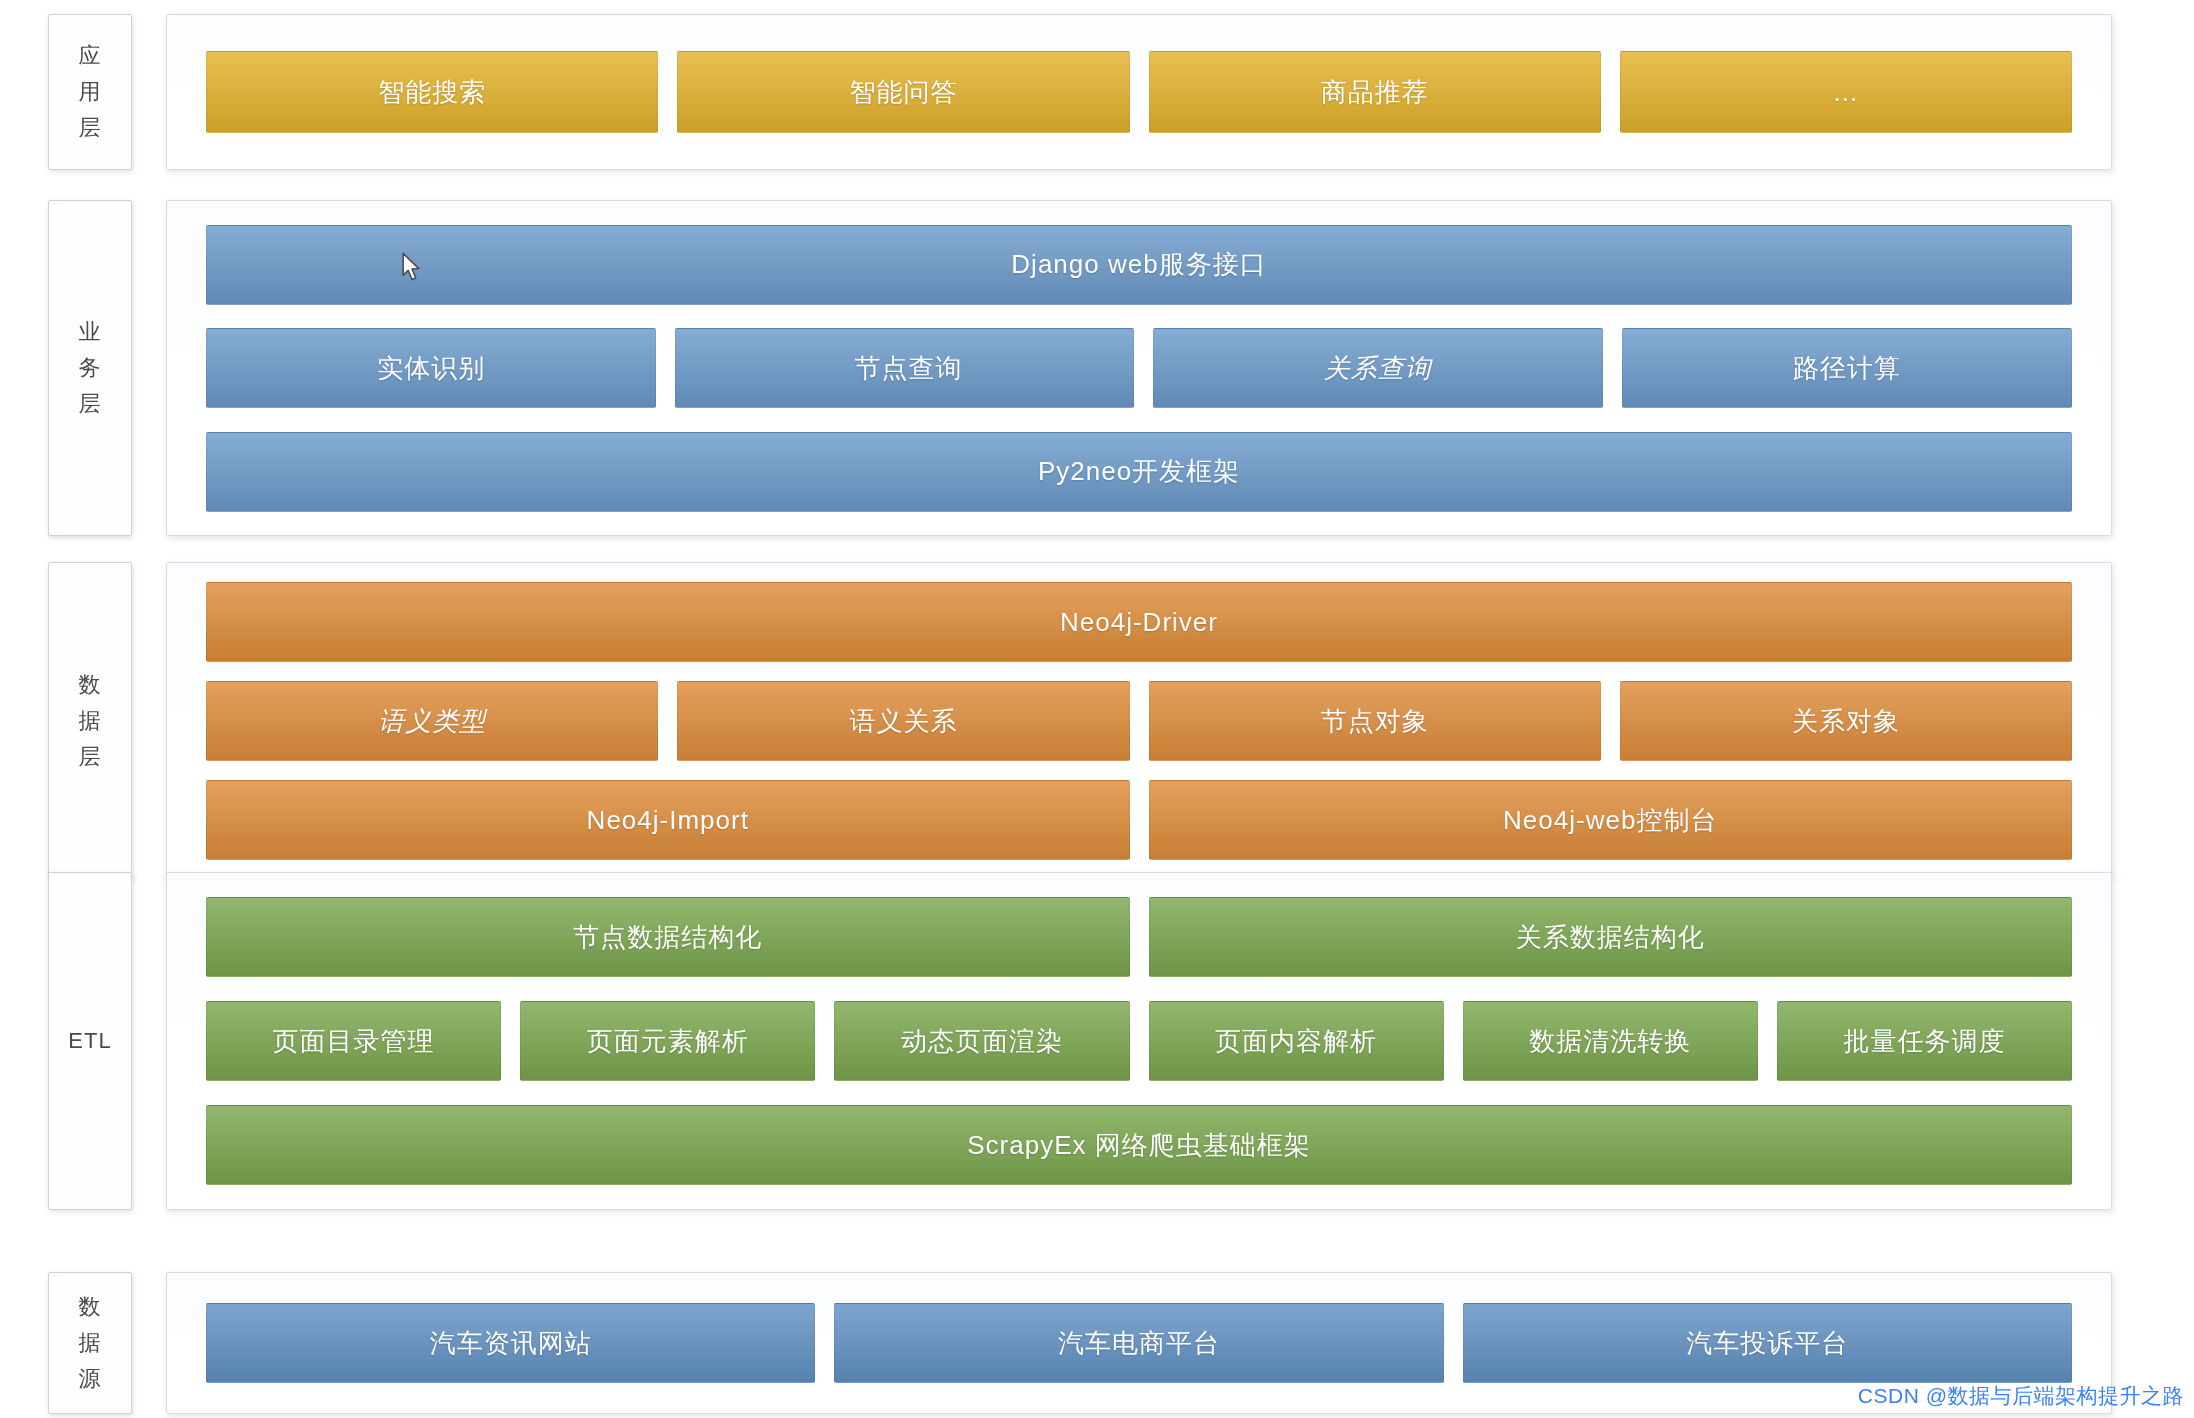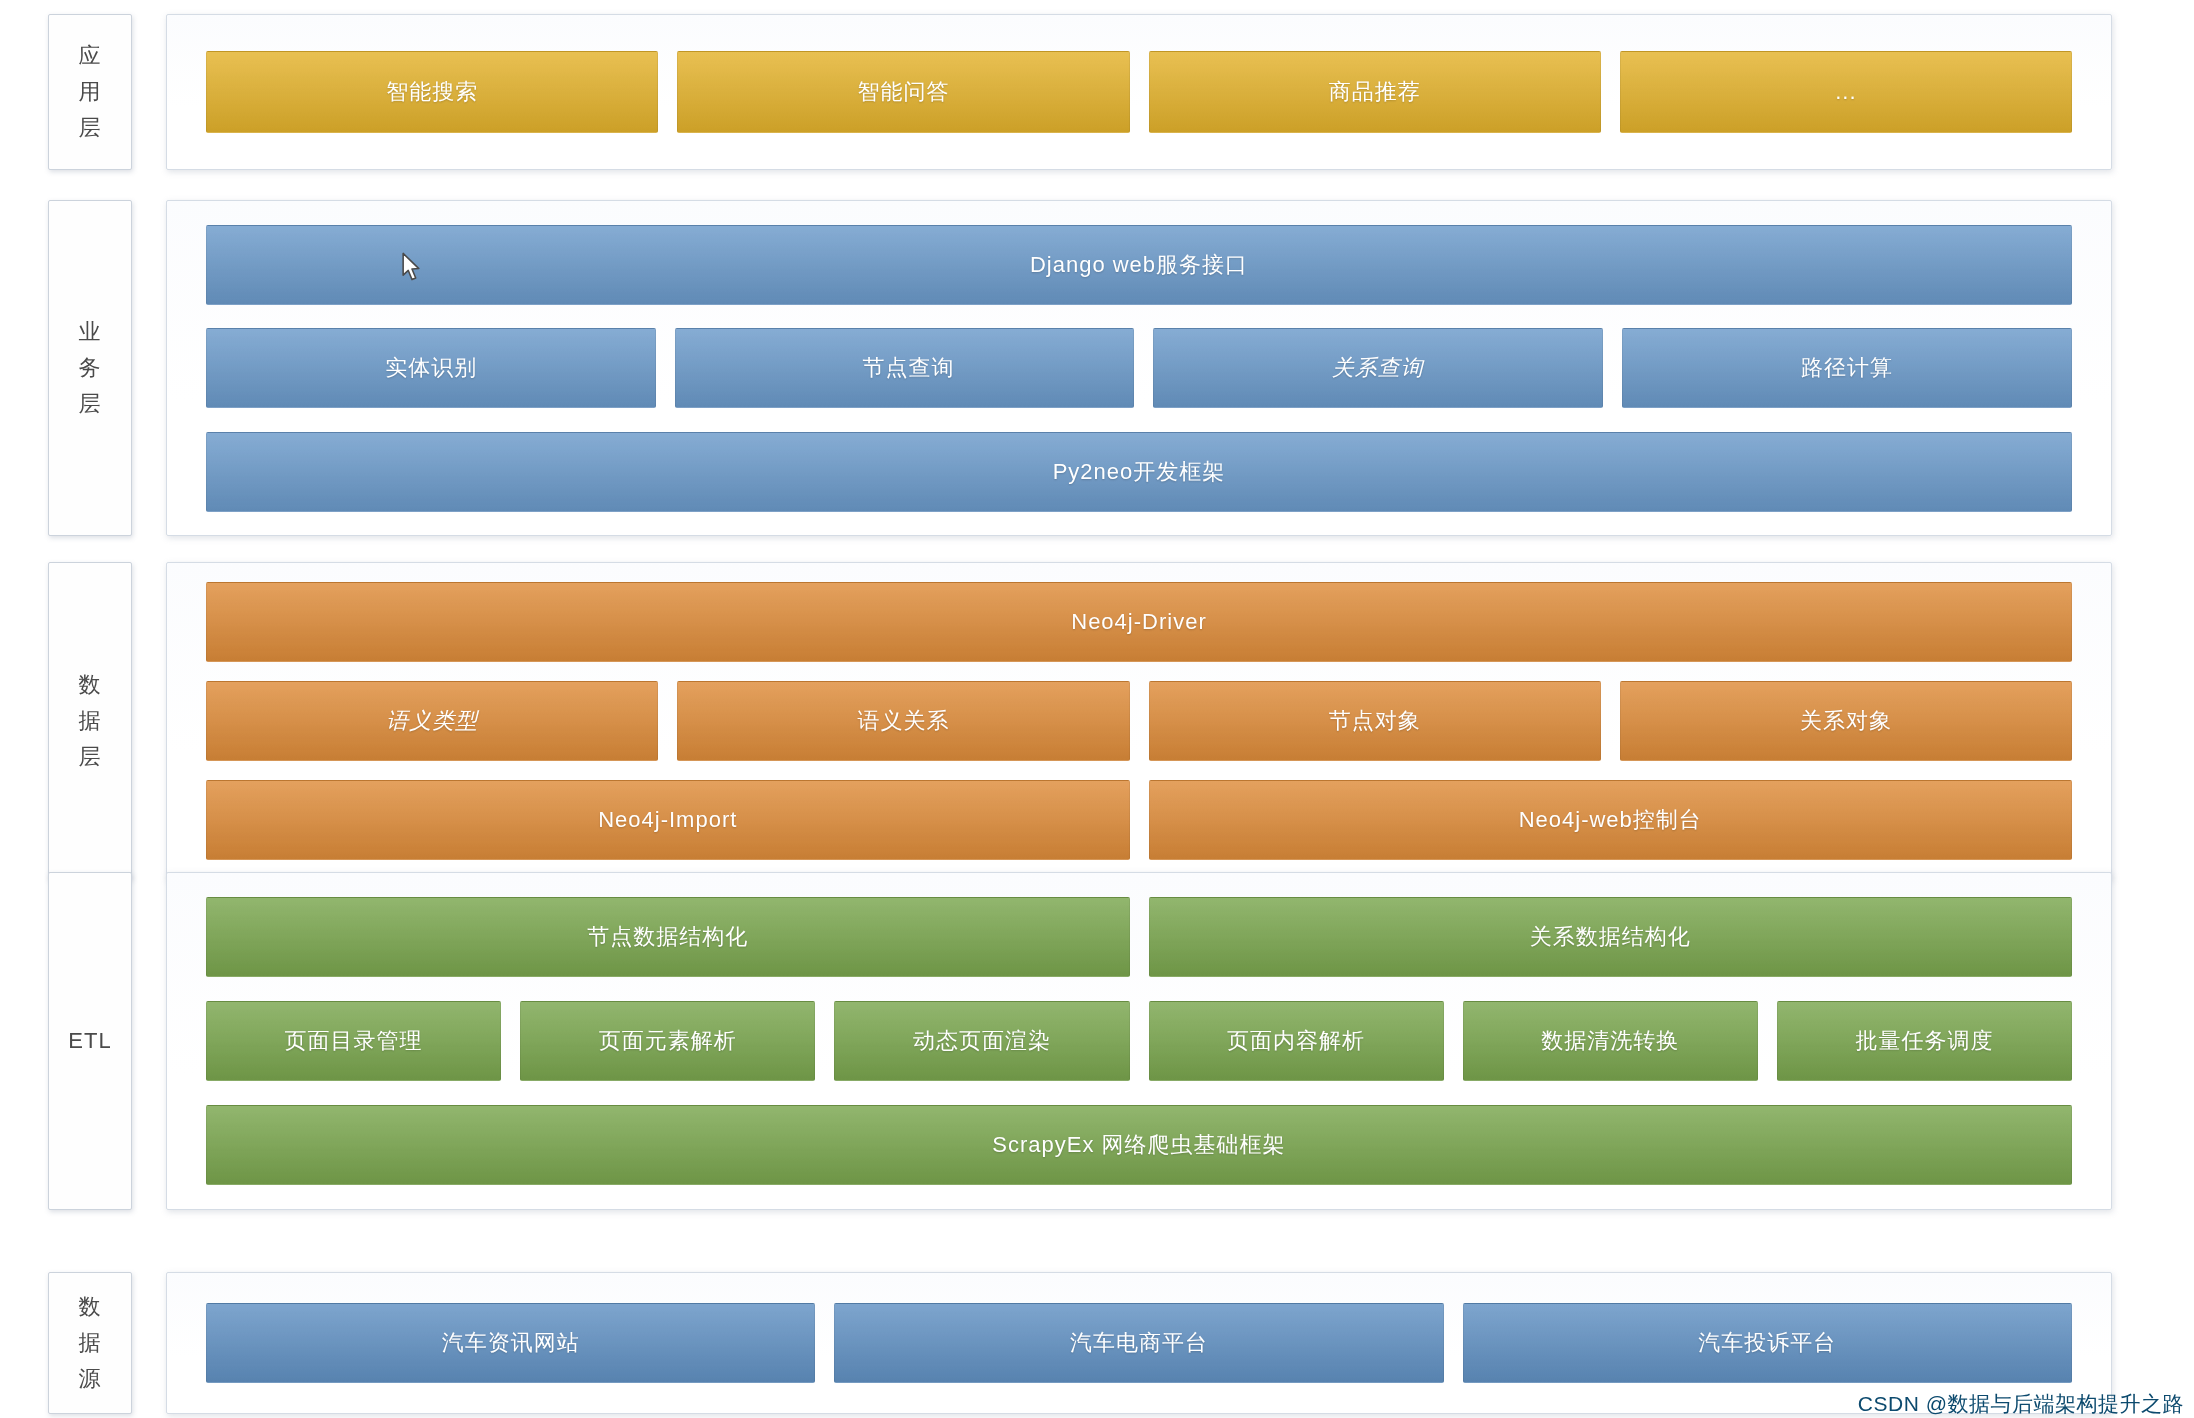--- a/index.html
+++ b/index.html
@@ -36,33 +36,33 @@
   .sec-data        { top: 562px;  height: 318px; }
   .sec-etl         { top: 872px;  height: 338px; }
   .sec-datasource  { top: 1272px; height: 142px; }
 
   .row { display: flex; gap: 19px; height: 80px; }
   .sec-application .row { height: 82px; }
 
   .cell {
     flex: 1;
     display: flex; align-items: center; justify-content: center;
-    color: #ffffff; font-size: 22px; letter-spacing: 1px;
+    color: #ffffff; font-size: 26px; letter-spacing: 1px;
     border-radius: 2px;
     border: 1px solid rgba(0,0,0,0.06);
     text-shadow: 0 1px 2px rgba(0,0,0,0.18);
   }
 
   
   .cursor { position: absolute; left: 398px; top: 252px; width: 26px; height: 30px; }
 
   
   .watermark {
-    position: absolute; right: 10px; bottom: 0px;
-    color: #0c4a6e; font-size: 21px; letter-spacing: 0.5px;
+    position: absolute; right: 10px; bottom: 8px;
+    color: #3b82f6; font-size: 21px; letter-spacing: 0.5px;
   }
 </style>
 </head>
 <body>
 
 <div class="stage">
   <div id="labels">
       <div class="label-box sec-application">
         <div class="label-text">
           <div>应</div>

